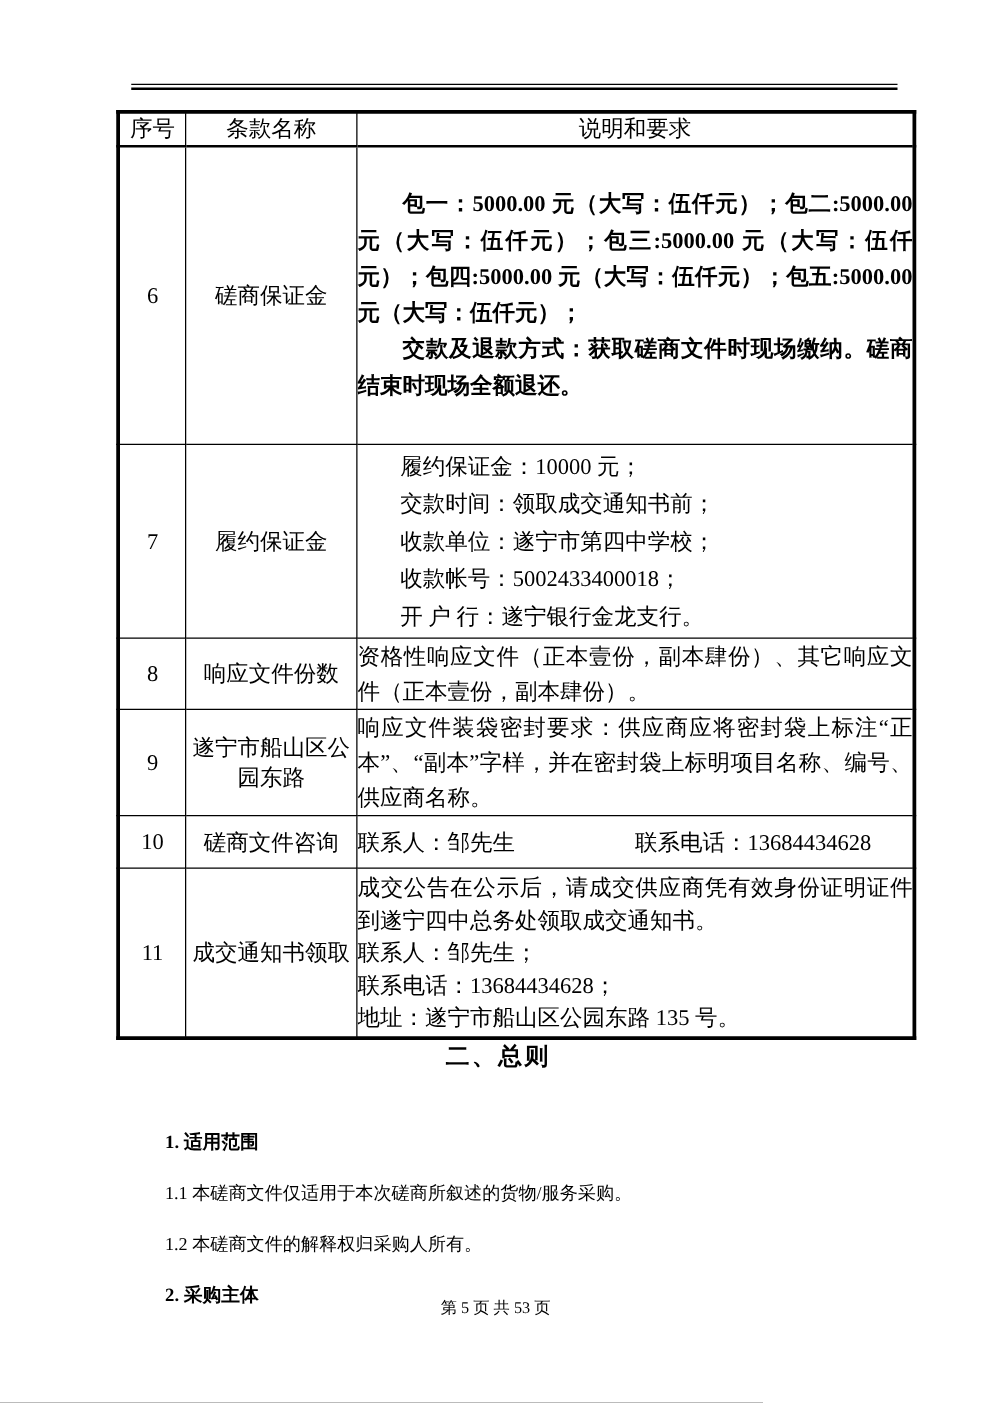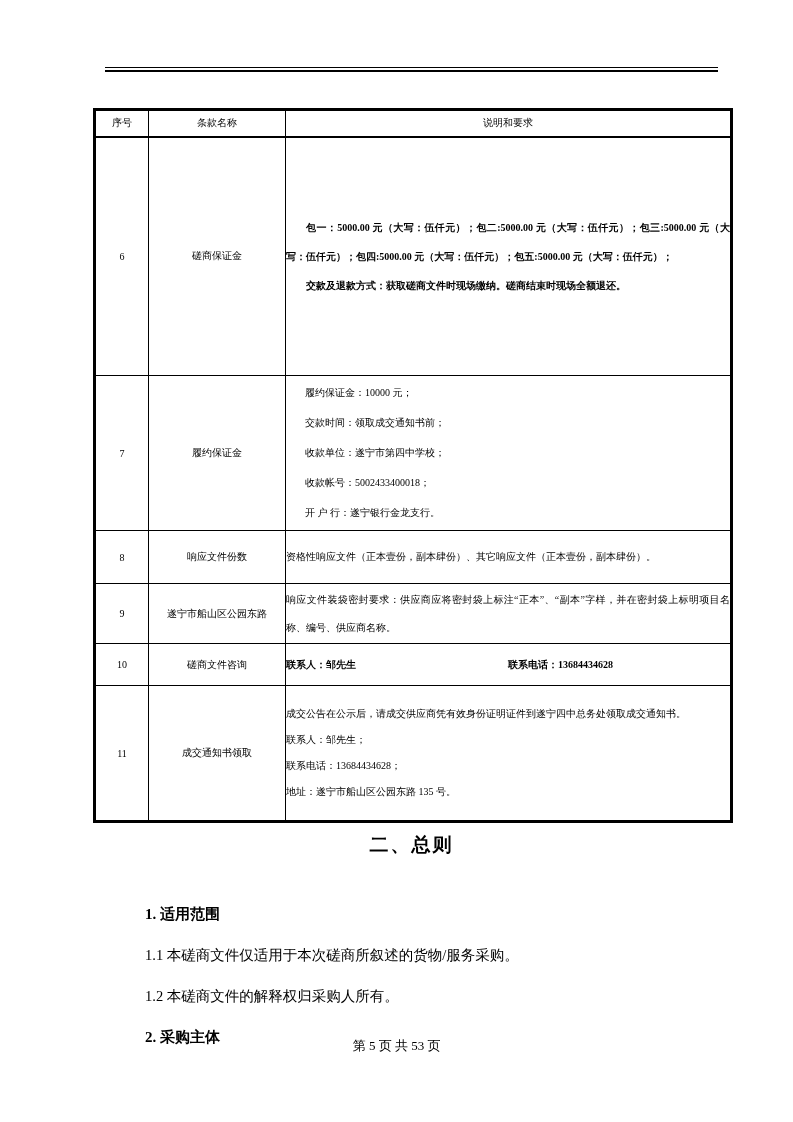--- a/index.html
+++ b/index.html
@@ -22,26 +22,26 @@
     width: 613px;
     height: 2px;
     border-top: 1px solid #000;
     border-bottom: 2px solid #000;
   }
 
   
   table.terms {
     position: absolute;
     left: 93px;
-    top: 108px;
+    top: 88px;
     width: 640px;
     border-collapse: collapse;
     table-layout: fixed;
     border: 3px solid #000;
-    font-size: 10px;
+    font-size: 18px;
   }
   table.terms th, table.terms td {
     border: 1px solid #000;
     padding: 0;
     overflow: hidden;
   }
   table.terms th {
     font-weight: normal;
     text-align: center;
     vertical-align: middle;
@@ -60,27 +60,27 @@
   td.c-desc { vertical-align: middle; padding: 0 3px; }
 
   .c-desc p, .c-desc div { margin: 0; }
   .j    { text-align: justify; }
   .ind2 { text-indent: 2em; }
   .pl2  { padding-left: 1.9em; }
   .lh29 { line-height: 29px; font-weight: bold; }
   .lh30 { line-height: 30px; }
   .lh28 { line-height: 28px; }
   .lh26 { line-height: 26px; }
-  .split { display: flex; line-height: 40px; font-weight: bold; }
+  .split { display: flex; line-height: 40px; }
   .split .left { width: 50%; }
 
   
   .section {
     position: absolute;
-    left: 105px;
+    left: 92px;
     top: 832px;
     width: 613px;
   }
   .section-title {
     margin: 0 0 42px 0;
     text-align: center;
     font-weight: bold;
     font-size: 19px;
     letter-spacing: 2px;
   }

